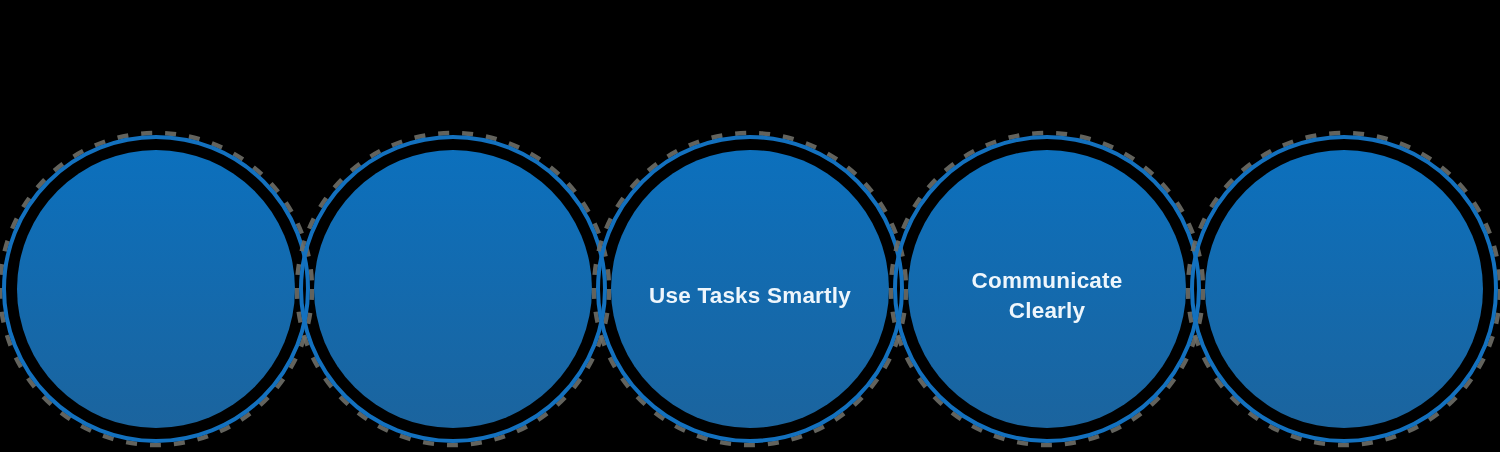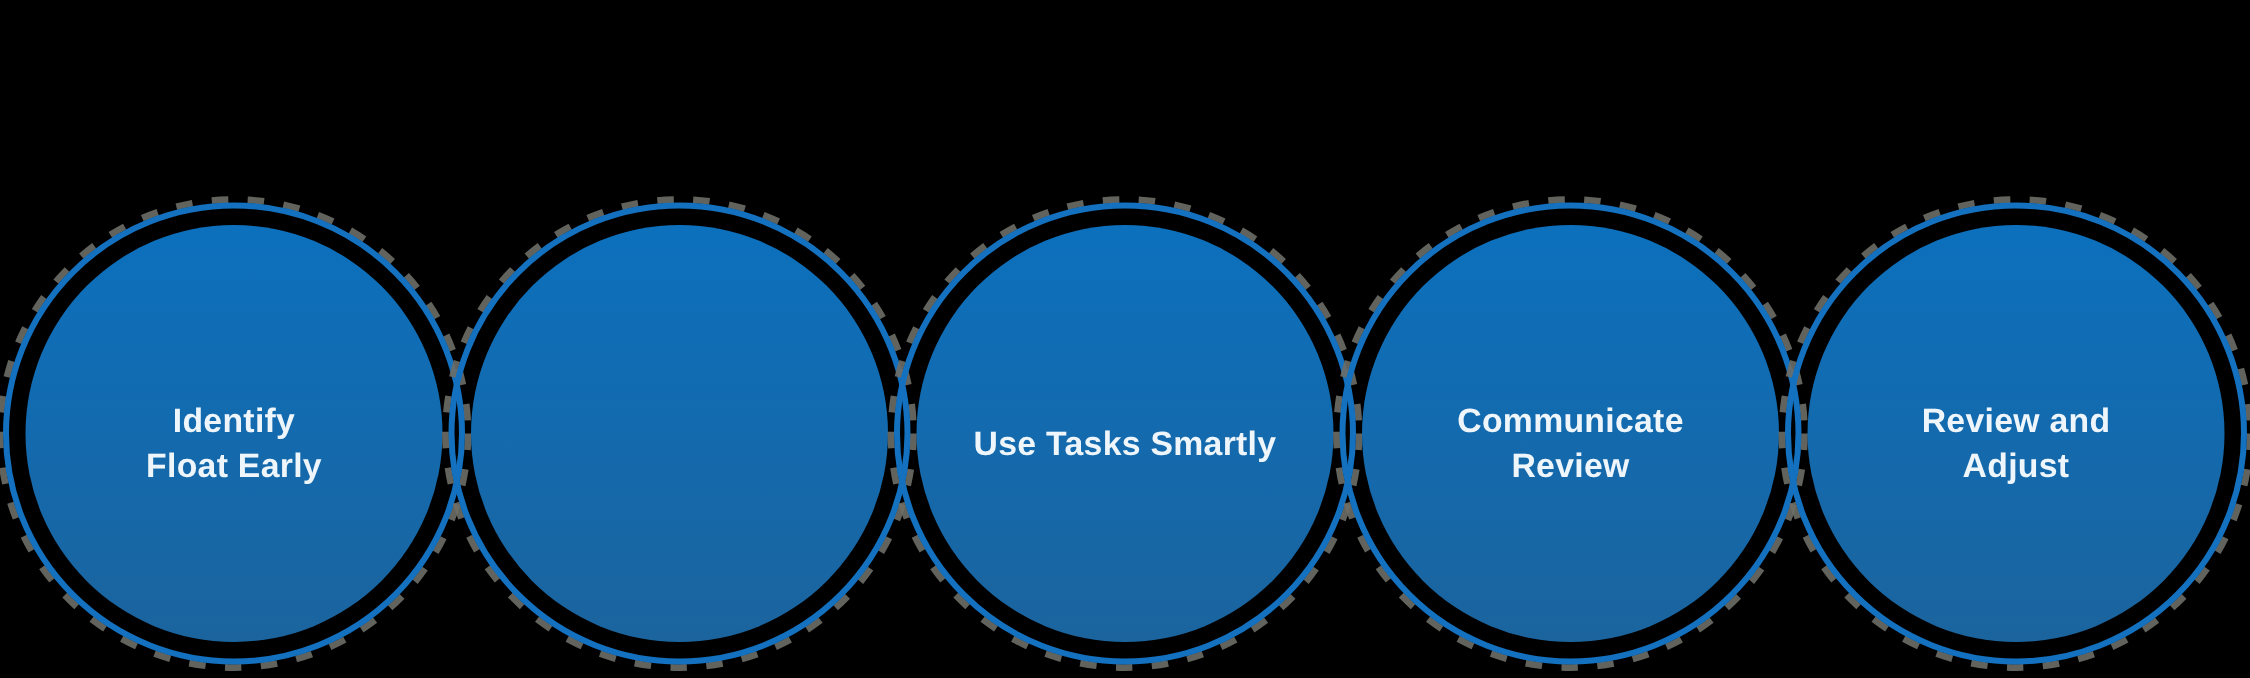--- a/index.html
+++ b/index.html
@@ -75,22 +75,20 @@
       </linearGradient>
     </defs>
   </svg>
 
   <div class="step step-1">
     <svg width="340" height="340" viewBox="0 0 340 340">
       <circle class="dashed-ring" cx="170" cy="170" r="156"></circle>
       <circle class="ring-outline" cx="170" cy="170" r="152"></circle>
       <circle cx="170" cy="170" r="139" fill="url(#circleFill)"></circle>
     </svg>
-    <div class="step-label">Identify
-Float Early</div>
   </div>
 
   <div class="step step-2">
     <svg width="340" height="340" viewBox="0 0 340 340">
       <circle class="dashed-ring" cx="170" cy="170" r="156"></circle>
       <circle class="ring-outline" cx="170" cy="170" r="152"></circle>
       <circle cx="170" cy="170" r="139" fill="url(#circleFill)"></circle>
     </svg>
   </div>
 
@@ -103,26 +101,24 @@
     <div class="step-label">Use Tasks Smartly</div>
   </div>
 
   <div class="step step-4">
     <svg width="340" height="340" viewBox="0 0 340 340">
       <circle class="dashed-ring" cx="170" cy="170" r="156"></circle>
       <circle class="ring-outline" cx="170" cy="170" r="152"></circle>
       <circle cx="170" cy="170" r="139" fill="url(#circleFill)"></circle>
     </svg>
     <div class="step-label">Communicate
-Review</div>
+Clearly</div>
   </div>
 
   <div class="step step-5">
     <svg width="340" height="340" viewBox="0 0 340 340">
       <circle class="dashed-ring" cx="170" cy="170" r="156"></circle>
       <circle class="ring-outline" cx="170" cy="170" r="152"></circle>
       <circle cx="170" cy="170" r="139" fill="url(#circleFill)"></circle>
     </svg>
-    <div class="step-label">Review and
-Adjust</div>
   </div>
 
 </div>
 
 </body></html>

